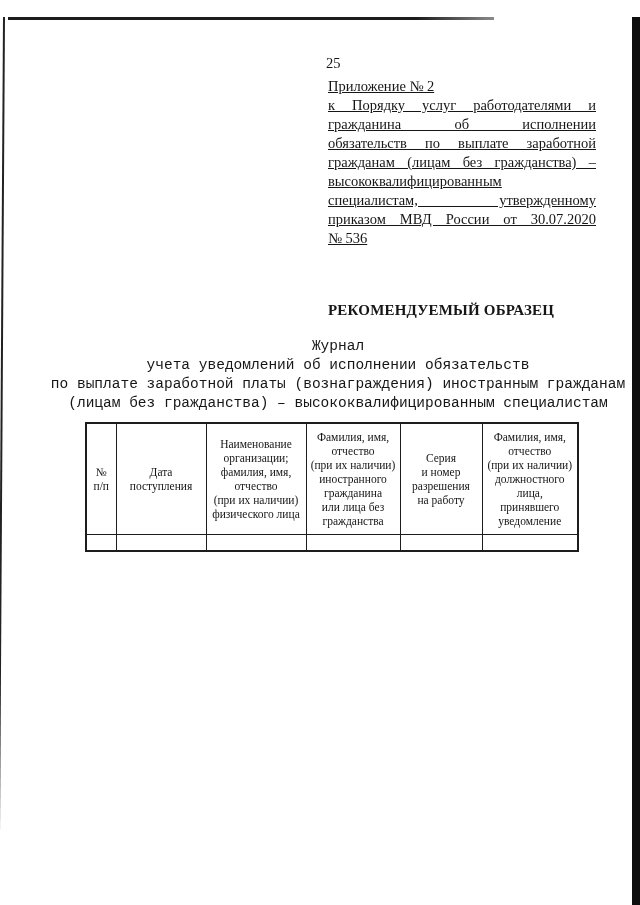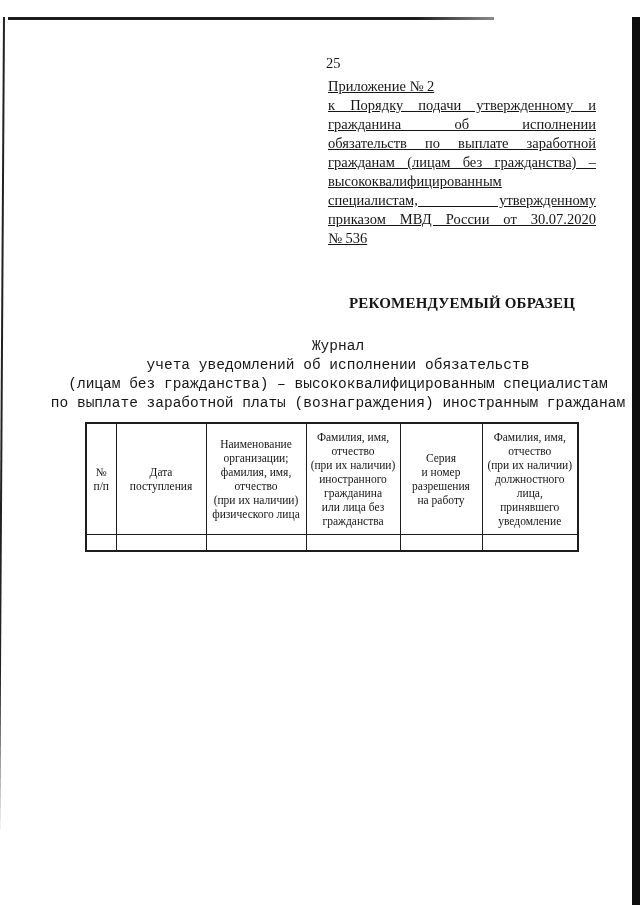--- a/index.html
+++ b/index.html
@@ -19,22 +19,22 @@
     background:#222;transform:rotate(0.35deg);transform-origin:top left;}
   .art-right{position:absolute;left:632px;top:0;width:8px;height:905px;background:#0e0e0e;}
   .art-bottom{position:absolute;left:220px;top:900px;width:420px;height:5px;
     background:linear-gradient(to right,#8d8d8d 0%,#8d8d8d 12%,#141414 15%,#141414 88%,#9a9a9a 100%);}
   
   .page-number{position:absolute;left:326px;top:38px;font-size:14.5px;}
   .appendix{position:absolute;left:328px;top:60px;width:268px;
     font-size:14.5px;line-height:19px;}
   .appendix-line{text-align:left;text-decoration:underline;}
   .appendix-line.jl{text-align-last:justify;}
-  .sample-title{position:absolute;left:328px;top:278px;width:268px;
-    text-align:center;font-weight:bold;font-size:15px;letter-spacing:.2px;}
+  .sample-title{position:absolute;left:328px;top:285px;width:268px;
+    text-align:left;font-weight:bold;font-size:15px;letter-spacing:.2px;}
   .journal-title{position:absolute;left:40px;top:320px;width:596px;
     text-align:center;font-size:14.5px;line-height:19px;font-family:Liberation Mono, monospace;}
   
   .reg-table{position:absolute;left:85px;top:405px;
     border-collapse:collapse;table-layout:fixed;width:494px;}
   .reg-table td{
     border:1.5px solid #1d1d1d;
     text-align:center;vertical-align:middle;
     font-size:11.5px;line-height:14px;
     white-space:pre-line;
@@ -52,37 +52,37 @@
 
   <div class="art-top"></div>
   <div class="art-left"></div>
   <div class="art-right"></div>
   <div class="art-bottom"></div>
 
   <div class="page-number">25</div>
 
   <div class="appendix">
     <div class="appendix-line">Приложение № 2</div>
-    <div class="appendix-line jl">к Порядку подачи утвержденному и</div>
+    <div class="appendix-line jl">к Порядку услуг работодателями и</div>
     <div class="appendix-line jl">гражданина об исполнении</div>
     <div class="appendix-line jl">обязательств по выплате заработной</div>
     <div class="appendix-line jl">гражданам (лицам без гражданства) –</div>
     <div class="appendix-line">высококвалифицированным</div>
     <div class="appendix-line jl">специалистам, утвержденному</div>
     <div class="appendix-line jl">приказом МВД России от 30.07.2020</div>
     <div class="appendix-line">№ 536</div>
   </div>
 
   <div class="sample-title">РЕКОМЕНДУЕМЫЙ ОБРАЗЕЦ</div>
 
   <div class="journal-title">
     <div>Журнал</div>
     <div>учета уведомлений об исполнении обязательств</div>
+    <div>по выплате заработной платы (вознаграждения) иностранным гражданам</div>
     <div>(лицам без гражданства) – высококвалифицированным специалистам</div>
-    <div>по выплате заработной платы (вознаграждения) иностранным гражданам</div>
   </div>
 
   <table class="reg-table">
     <colgroup>
       <col style="width:30px">
         <col style="width:90px">
         <col style="width:100px">
       <col style="width:94px">
         <col style="width:82px">
         <col style="width:96px">

